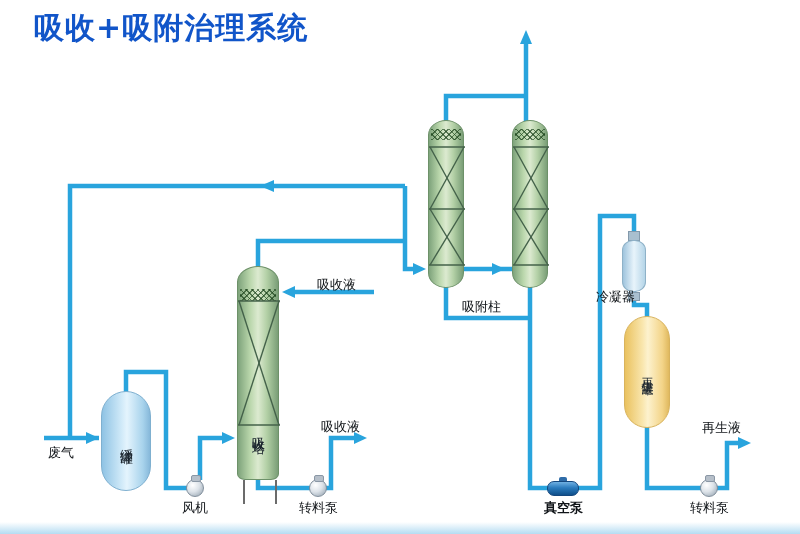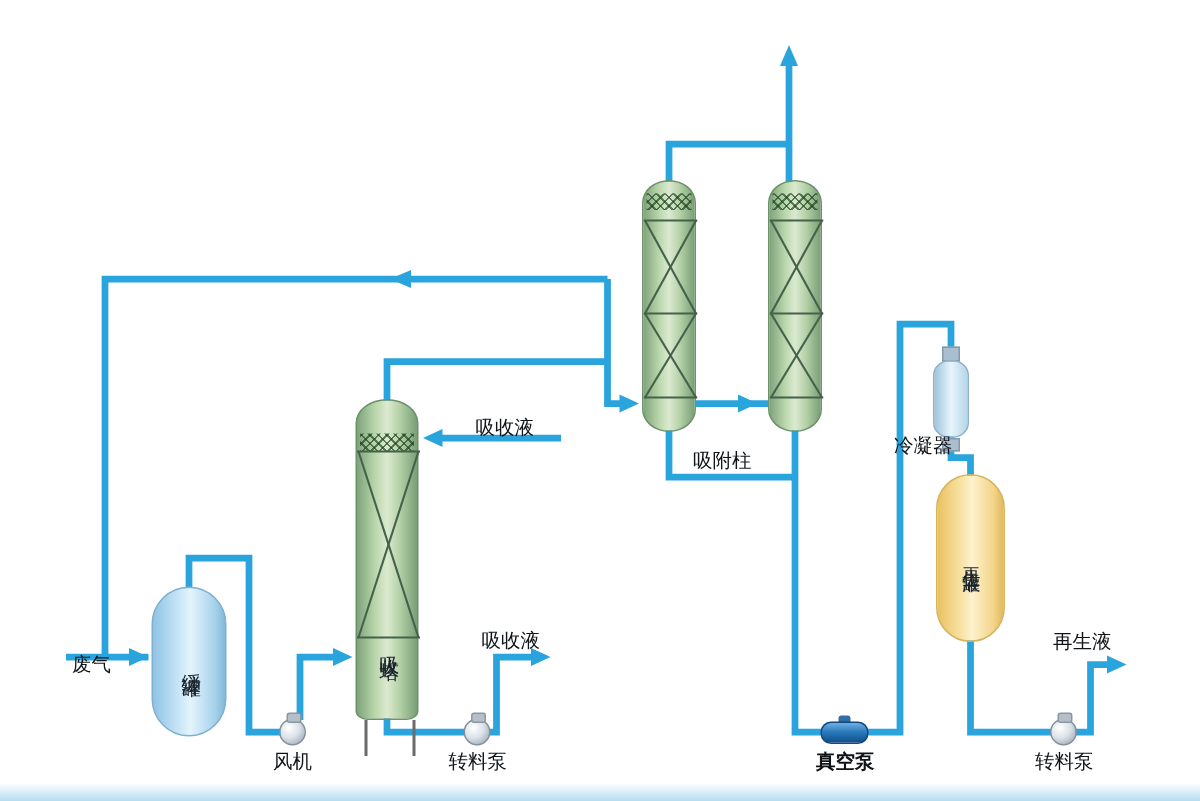--- a/index.html
+++ b/index.html
@@ -90,20 +90,21 @@
   .bottom-bar{
     position:absolute;left:0;right:0;bottom:0;height:12px;
     background:linear-gradient(to top,#b5dcf2,rgba(255,255,255,0));
   }
 </style>
 </head>
 <body>
 
 <div class="stage">
 
+  <h1 class="title">吸收+吸附治理系统</h1>
 
   <svg class="pipes" width="800" height="534" viewBox="0 0 800 534">
 
     <polyline class="pipe" points="44,438 99,438"></polyline>
     <polyline class="pipe" points="405,186 70,186 70,438"></polyline>
     <polyline class="pipe" points="126,392 126,372 166,372 166,488 188,488"></polyline>
     <polyline class="pipe" points="200,480 200,438 225,438"></polyline>
     <polyline class="pipe" points="374,292 292,292"></polyline>
     <polyline class="pipe" points="258,268 258,241 405,241"></polyline>
     <polyline class="pipe" points="405,186 405,269 414,269"></polyline>
@@ -184,21 +185,21 @@
 
   <div class="pump" style="left:186px;top:479px;"></div>
   <div class="pump" style="left:309px;top:479px;"></div>
   <div class="pump" style="left:700px;top:479px;"></div>
 
   <div class="vac-wrap">
     <div class="vac-stub"></div>
     <div class="vac-body"></div>
   </div>
 
-  <div class="slabel" style="left:48px;top:434px;">废气</div>
+  <div class="slabel" style="left:48px;top:444px;">废气</div>
   <div class="slabel" style="left:317px;top:276px;">吸收液</div>
   <div class="slabel" style="left:321px;top:418px;">吸收液</div>
   <div class="slabel" style="left:462px;top:298px;">吸附柱</div>
   <div class="slabel" style="left:596px;top:288px;text-align:right;">冷凝器</div>
   <div class="slabel" style="left:702px;top:419px;">再生液</div>
   <div class="slabel" style="left:182px;top:499px;text-align:center;">风机</div>
   <div class="slabel" style="left:299px;top:499px;">转料泵</div>
   <div class="slabel" style="left:544px;top:499px;font-weight:bold;">真空泵</div>
   <div class="slabel" style="left:690px;top:499px;">转料泵</div>
 

